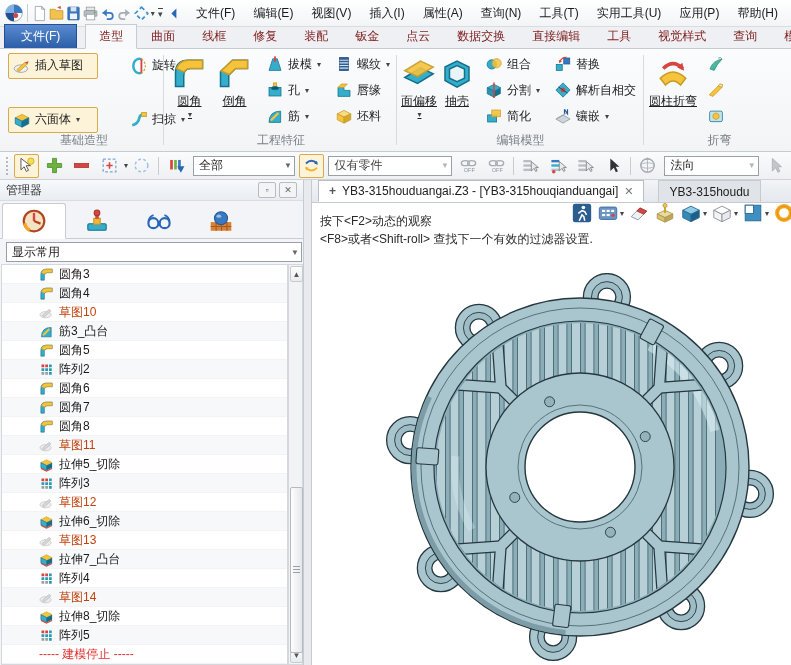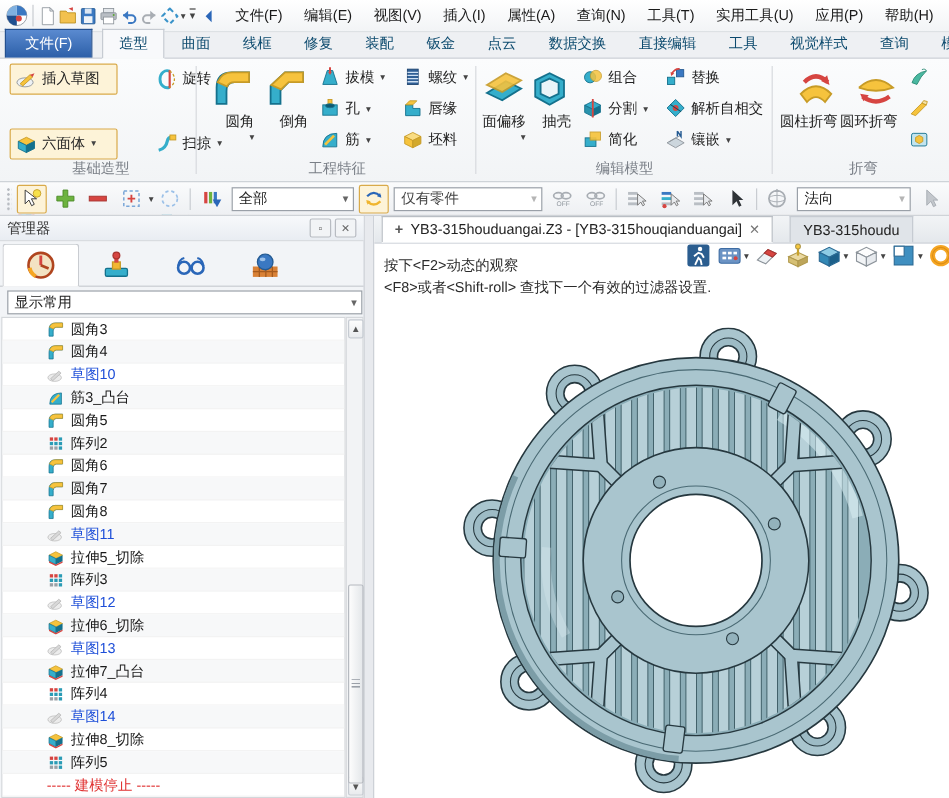--- a/index.html
+++ b/index.html
@@ -12,33 +12,33 @@
   
   #menubar{left:0;top:0;width:791px;height:27px;background:linear-gradient(#ffffff,#f2f4f6);
            border-bottom:1px solid #d9dce0;display:flex;align-items:center;padding:0 4px;box-sizing:border-box;}
   .qbtn{width:24px;height:22px;display:flex;align-items:center;justify-content:center;border-radius:2px;}
   .menu-item{padding:3px 9px;color:#1a1a1a;white-space:nowrap;cursor:default;}
   .vsep{width:1px;height:18px;background:#c9ccd1;margin:0 3px;}
   .dd-arrow{font-size:8px;color:#444;margin-left:1px;}
   
   #ribbontabs{left:0;top:27px;width:791px;height:22px;background:#eef0f3;border-bottom:1px solid #c6cbd2;
               display:flex;align-items:flex-end;padding-left:4px;box-sizing:border-box;}
-  .rtab{padding:3px 13px 3px;margin-right:1px;white-space:nowrap;color:#0c4a6e;}
+  .rtab{padding:3px 13px 3px;margin-right:1px;white-space:nowrap;color:#7f1d1d;}
   .rtab.file{background:linear-gradient(#5a8ad0,#2c5fa8);color:#fff;border:1px solid #24508f;
              border-bottom:none;padding:3px 16px;margin-right:8px;}
   .rtab.active{background:#f8f9fb;border:1px solid #c6cbd2;border-bottom:1px solid #f8f9fb;margin-bottom:-1px;}
   
   #ribbon{left:0;top:49px;width:791px;height:103px;background:linear-gradient(#fbfcfd,#f2f4f6);
           border-bottom:1px solid #c6cbd2;box-sizing:border-box;}
   .rgsep{position:absolute;top:6px;bottom:6px;width:1px;background:#d7dade;}
   .rlabel{position:absolute;bottom:2px;left:0;right:0;text-align:center;color:#7a7f87;font-size:12px;}
   .btn-sm{height:24px;display:flex;align-items:center;gap:4px;padding:0 4px;border:1px solid transparent;
           border-radius:2px;white-space:nowrap;cursor:default;}
   .btn-sm.hl{background:#fdf3d8;border-color:#d9aa4a;}
-  .btn-big{width:50px;display:flex;flex-direction:column;align-items:flex-end;padding-top:4px;cursor:default;}
+  .btn-big{width:50px;display:flex;flex-direction:column;align-items:center;padding-top:4px;cursor:default;text-decoration:underline;}
   .btn-big .lbl{margin-top:2px;white-space:nowrap;}
   
   #seltools{left:0;top:152px;width:791px;height:28px;background:linear-gradient(#fafbfc,#eef0f3);
             border-bottom:1px solid #cfd3d8;display:flex;align-items:center;padding:0 2px;box-sizing:border-box;}
   .tbtn{width:24px;height:22px;display:flex;align-items:center;justify-content:center;border:1px solid transparent;border-radius:2px;margin:0 1px;}
   .tbtn.hl{background:#fdf3d8;border-color:#d9aa4a;}
   .combo{height:20px;background:#fff;border:1px solid #9aa0a8;display:flex;align-items:center;
          padding:0 2px 0 5px;box-sizing:border-box;margin:0 3px;}
   .combo .ca{margin-left:auto;font-size:8px;color:#666;padding-left:4px;}
   .handle{width:5px;height:20px;margin:0 3px;background:radial-gradient(#b6bac0 1px,transparent 1.2px);
@@ -51,21 +51,21 @@
            border:1px solid #b8bcc2;background:#f2f4f6;font-size:9px;line-height:1;margin-left:3px;border-radius:2px;}
   #panel-tabs{left:0;top:21px;width:100%;height:38px;display:flex;align-items:flex-end;padding-left:2px;
               box-sizing:border-box;border-bottom:1px solid #c9ccd1;}
   .ptab{width:62px;height:34px;display:flex;align-items:center;justify-content:center;}
   .ptab.active{background:#fff;border:1px solid #c9ccd1;border-bottom:1px solid #fff;margin-bottom:-1px;border-radius:3px 3px 0 0;}
   #panel-combo{left:3px;top:62px;width:296px;}
   #tree{left:1px;top:84px;width:287px;bottom:0;background:#fff;border:1px solid #d4d7db;box-sizing:border-box;overflow:hidden;}
   .trow{height:18px;display:flex;align-items:center;padding-left:37px;gap:5px;border-bottom:1px solid #f3f3f3;white-space:nowrap;}
   .trow:nth-child(even){background:#f7f8f9;}
   .trow .tl{color:#1a1a1a;}
-  .trow.muted .tl{color:#1d4ed8;text-align:center;}
+  .trow.muted .tl{color:#c2410c;text-align:center;}
   .trow.stop .tl{color:#e03131;}
   
   #tree-sb{left:288px;top:84px;width:15px;bottom:0;background:#f2f3f5;border:1px solid #d4d7db;box-sizing:border-box;}
   .sb-arrow{position:absolute;left:1px;width:11px;height:14px;display:flex;align-items:center;justify-content:center;
             background:linear-gradient(#fdfdfd,#e9ebee);border:1px solid #c6cbd2;border-radius:2px;color:#555;font-size:8px;}
   #sb-thumb{position:absolute;left:1px;width:11px;background:linear-gradient(90deg,#fdfdfd,#e4e7ea);
             border:1px solid #b6bac0;border-radius:2px;}
   #sb-grip{position:absolute;left:2px;right:2px;top:50%;height:7px;margin-top:-4px;
            background:repeating-linear-gradient(#9aa0a8 0 1px,transparent 1px 3px);}
   #splitter{left:304px;top:180px;width:8px;height:485px;background:#e8eaee;border-right:1px solid #c6cbd2;box-sizing:border-box;}
@@ -456,30 +456,20 @@
     <div id="rg3-body" style="display:flex;align-items:flex-start;padding-top:2px;">
         <div class="btn-big">
           <span class="ico" style="width:36px;height:36px;">
             <svg width="36" height="36" viewBox="0 0 24 24">
               <path d="M3.5 15.5 Q12 7 20.5 15.5 L17 20 Q12 14.5 7 20 Z" fill="#f6c33d" stroke="#c79b26"></path>
               <path d="M5.5 9 Q12 2.5 18.5 9" stroke="#d64541" stroke-width="2.4" fill="none"></path>
               <polygon points="19.5,10.5 14.8,8.4 18.2,5.2" fill="#d64541"></polygon>
             </svg>
           </span>
           <span class="lbl">圆柱折弯</span>
-        </div>
-        <div class="btn-big">
-          <span class="ico" style="width:36px;height:36px;">
-            <svg width="36" height="36" viewBox="0 0 24 24">
-              <path d="M2.5 12 Q12 3.5 21.5 12 Q12 15.5 2.5 12" fill="#f6c33d" stroke="#c79b26"></path>
-              <path d="M4.5 17 Q12 22.5 19.5 17" stroke="#d64541" stroke-width="2.4" fill="none"></path>
-              <polygon points="3.2,15.4 8,16.2 5,19.6" fill="#d64541"></polygon>
-            </svg>
-          </span>
-          <span class="lbl">圆环折弯</span>
         </div>
         <div style="display: flex; flex-direction: column; margin-left: 4px;">
           <div class="btn-sm">
             <span class="ico" style="width:18px;height:18px;">
               <svg width="18" height="18" viewBox="0 0 24 24">
                 <path d="M4 18.5 Q7.5 7.5 20 5.5 Q13.5 11.5 9.5 20.5 Z" fill="#49b8a0" stroke="#2a8a74"></path>
                 <path d="M15 4 q4 -1.5 5 1.5" stroke="#2a8a74" fill="none"></path>
               </svg>
             </span>
           </div>

